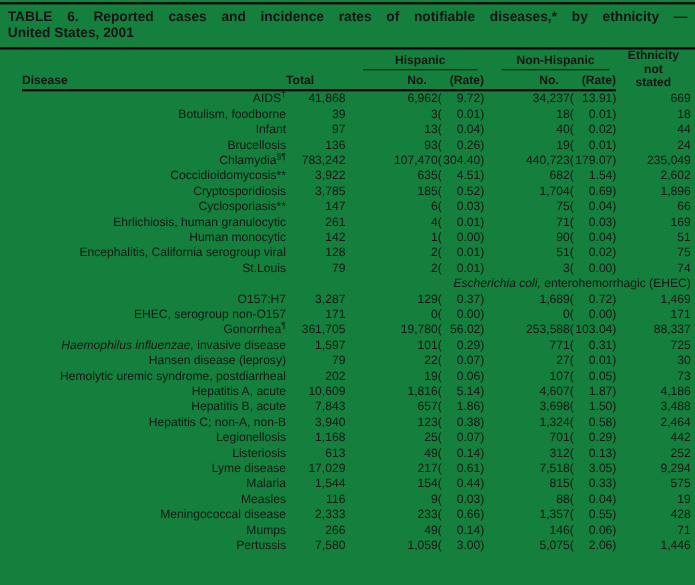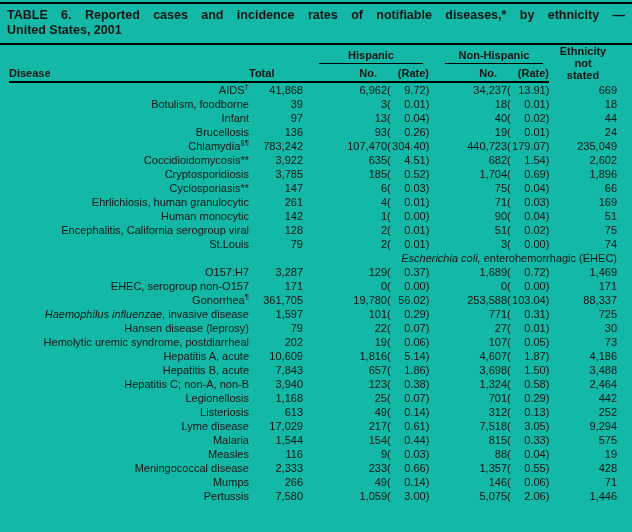--- a/index.html
+++ b/index.html
@@ -1,30 +1,30 @@
 <!DOCTYPE html>
 <html><head>
 <meta charset="utf-8">
 <style>
   html,body { margin:0; padding:0; background:#ffffff; }
   .page {
     width:632px; height:532px; box-sizing:border-box;
-    background:#14b8a6; color:#141414;
+    background:#15803d; color:#141414;
     font-family:"Liberation Sans", sans-serif;
     overflow:hidden;
   }
   .top-rule { border-top:2px solid #000; margin:2px 0 0 0; }
   .title-block { padding:4px 7px 2px 7px; font-weight:bold; font-size:12.5px; line-height:15px; }
   .title-line1 { text-align:justify; text-align-last:justify; }
   .title-line2 { text-align:left; }
   .title-rule { border-top:2px solid #000; margin:3px 0 0 0; }
 
   table.tbl {
     border-collapse:collapse; table-layout:fixed;
-    margin-left:9px; width:608px;
+    margin-left:20px; width:608px;
     font-size:11px; line-height:14px;
   }
   col.c1{width:240px} col.c2{width:54px} col.c3{width:84px} col.c4{width:42px}
   col.c5{width:78px} col.c6{width:42px} col.c7{width:68px}
   td { padding:0; vertical-align:bottom; overflow:hidden; white-space:nowrap; }
 
   thead td { font-weight:bold; }
   thead tr.h2 td { border-bottom:2px solid #000; padding-bottom:1px; }
   .grp { text-align:center; }
   .grp .grp-inner { display:block; margin:0 6px 0 16px; border-bottom:1.5px solid #000; padding-bottom:1px; }

